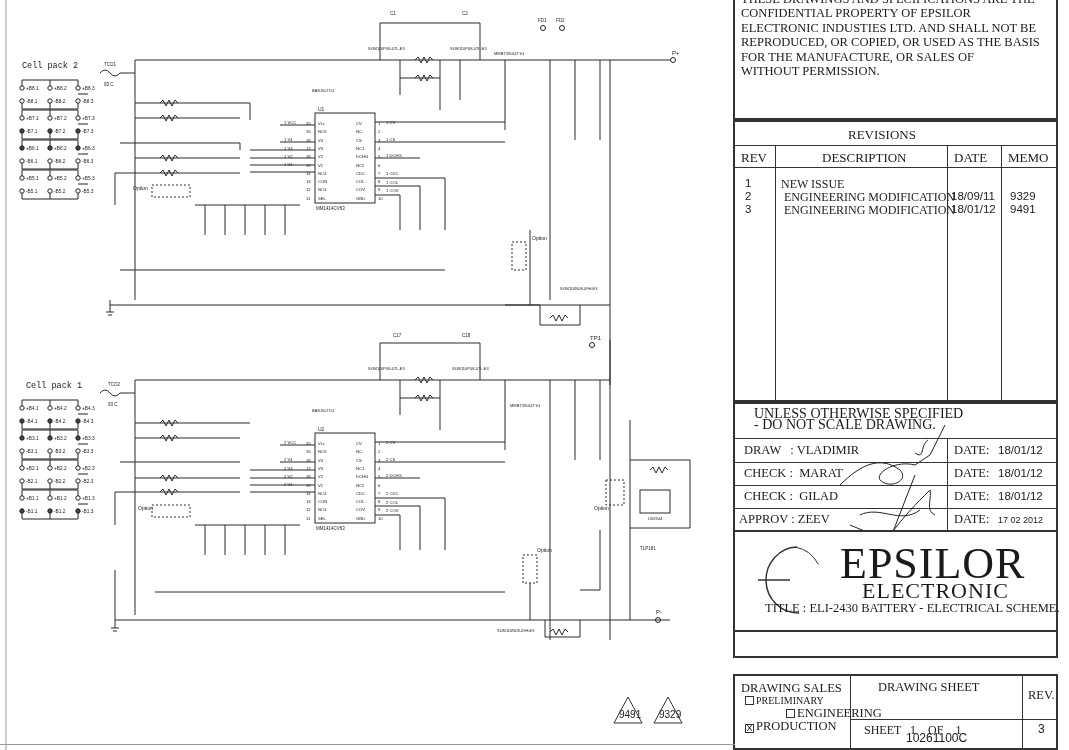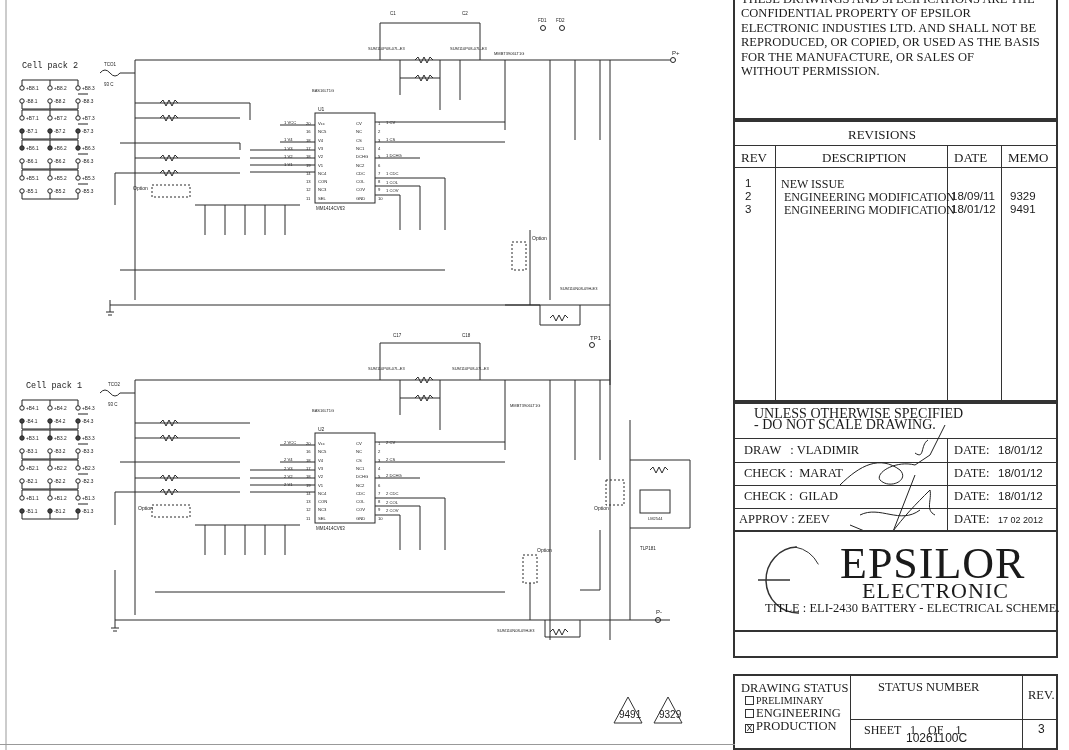--- a/index.html
+++ b/index.html
@@ -609,27 +609,27 @@
   <div class="abs serif logo-mid" style="left:862px;top:580px;">ELECTRONIC</div>
 
   <div class="tb" style="left:733px;top:630px;width:325px;height:28px;"></div>
   <div class="abs serif title-line" style="left:741px;top:601px;margin-left:24px;">TITLE :  ELI-2430 BATTERY - ELECTRICAL SCHEME.</div>
 
   <div class="tb" style="left:733px;top:674px;width:325px;height:76px;"></div>
   <div class="vline" style="left:850px;top:676px;height:72px;"></div>
   <div class="vline" style="left:1022px;top:676px;height:72px;"></div>
   <div class="hline" style="left:851px;top:719px;width:205px;"></div>
 
-  <div class="abs serif" style="left:741px;top:681px;font-size:12.5px;">DRAWING STATUS</div>
+  <div class="abs serif" style="left:741px;top:681px;font-size:12.5px;">DRAWING SALES</div>
   <div id="status-options">
       <div class="abs serif" style="left: 745px; top: 694px; font-size: 10px; line-height: 13px;"><span class="checkbox"></span><span>PRELIMINARY</span></div>
-      <div class="abs serif" style="left: 745px; top: 707px; font-size: 12.5px; line-height: 13px;"><span class="checkbox"></span><span>ENGINEERING</span></div>
+      <div class="abs serif" style="left: 786px; top: 707px; font-size: 12.5px; line-height: 13px;"><span class="checkbox"></span><span>ENGINEERING</span></div>
       <div class="abs serif" style="left: 745px; top: 720px; font-size: 12.5px; line-height: 13px;"><span class="checkbox">X</span><span>PRODUCTION</span></div>
     </div>
 
-  <div class="abs serif" style="left:878px;top:680px;font-size:12.5px;">STATUS NUMBER</div>
+  <div class="abs serif" style="left:878px;top:680px;font-size:12.5px;">DRAWING SHEET</div>
   <div class="abs sans" style="left:906px;top:731px;font-size:12px;">10261100C</div>
   <div class="abs serif" style="left:864px;top:723px;font-size:12px;white-space:pre;text-align:center;">SHEET   1    OF    1</div>
   <div class="abs serif" style="left:1028px;top:688px;font-size:12.5px;">REV.</div>
   <div class="abs sans" style="left:1038px;top:722px;font-size:12px;">3</div>
 
   <div class="hline" style="left:0;top:744px;width:735px;border-color:#999;"></div>
 </div>
 
 </body></html>

